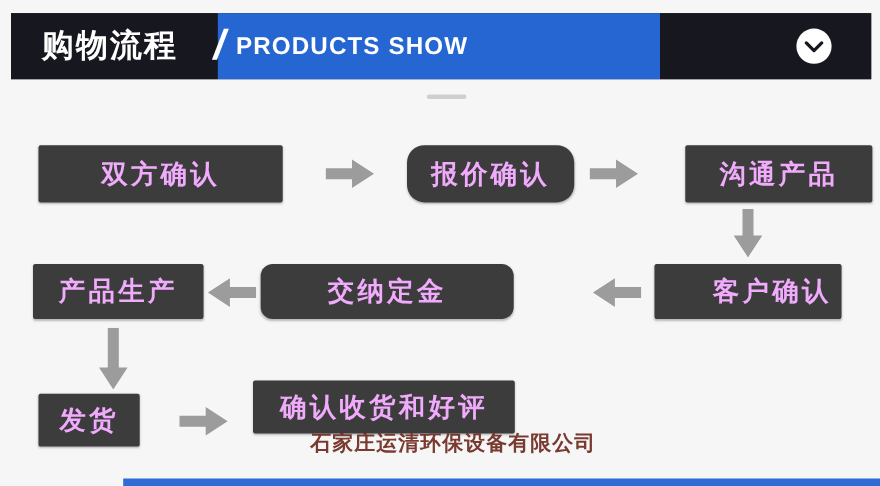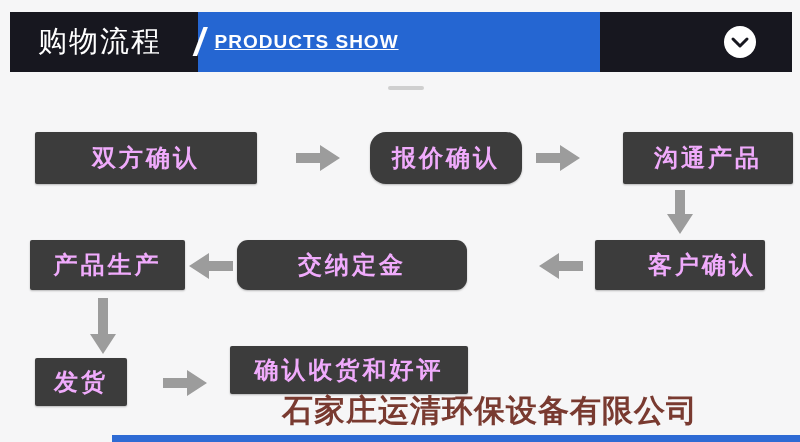--- a/index.html
+++ b/index.html
@@ -25,46 +25,45 @@
   }
   .h-left {
     width: 188px;
     display: flex; align-items: center;
     padding-left: 28px;
     background: #17171f;
   }
   .h-title-cn {
     color: #ffffff;
     font-size: 29px;
-    font-weight: normal;
+    font-weight: bold;
     letter-spacing: 2px;
     white-space: nowrap;
   }
   .h-mid {
     width: 402px;
     background: #2566d2;
     display: flex; align-items: center;
     padding-left: 2px;
   }
   .h-slash {
     color: #ffffff;
     font-size: 38px;
     font-weight: bold;
     font-style: italic;
     margin-left: -6px;
     margin-right: 10px;
     line-height: 1;
   }
   .h-title-en {
     color: #ffffff;
-    font-size: 19px;
+    font-size: 22px;
     font-weight: bold;
     letter-spacing: 1px;
     white-space: nowrap;
-    text-decoration: underline;
   }
   .h-right {
     flex: 1;
     background: #17171f;
     display: flex; align-items: center;
     justify-content: flex-end;
     padding-right: 36px;
   }
   .h-circle {
     width: 32px; height: 32px;
@@ -111,21 +110,21 @@
   .ad1 { left: 665px; top: 190px; }
   .al1 { left: 539px; top: 251px; }
   .al2 { left: 189px; top: 251px; }
   .ad2 { left: 88px;  top: 298px; }
   .ar3 { left: 163px; top: 368px; }
 
   
   .watermark {
     position: absolute;
     left: 282px; top: 390px;
-    font-size: 31px;
+    font-size: 19px;
     font-weight: bold;
     letter-spacing: 1px;
     color: #6f2b20;
     opacity: 0.92;
     z-index: 9;
     white-space: nowrap;
   }
   .bottom-bar {
     position: absolute;
     left: 112px; bottom: 0;

